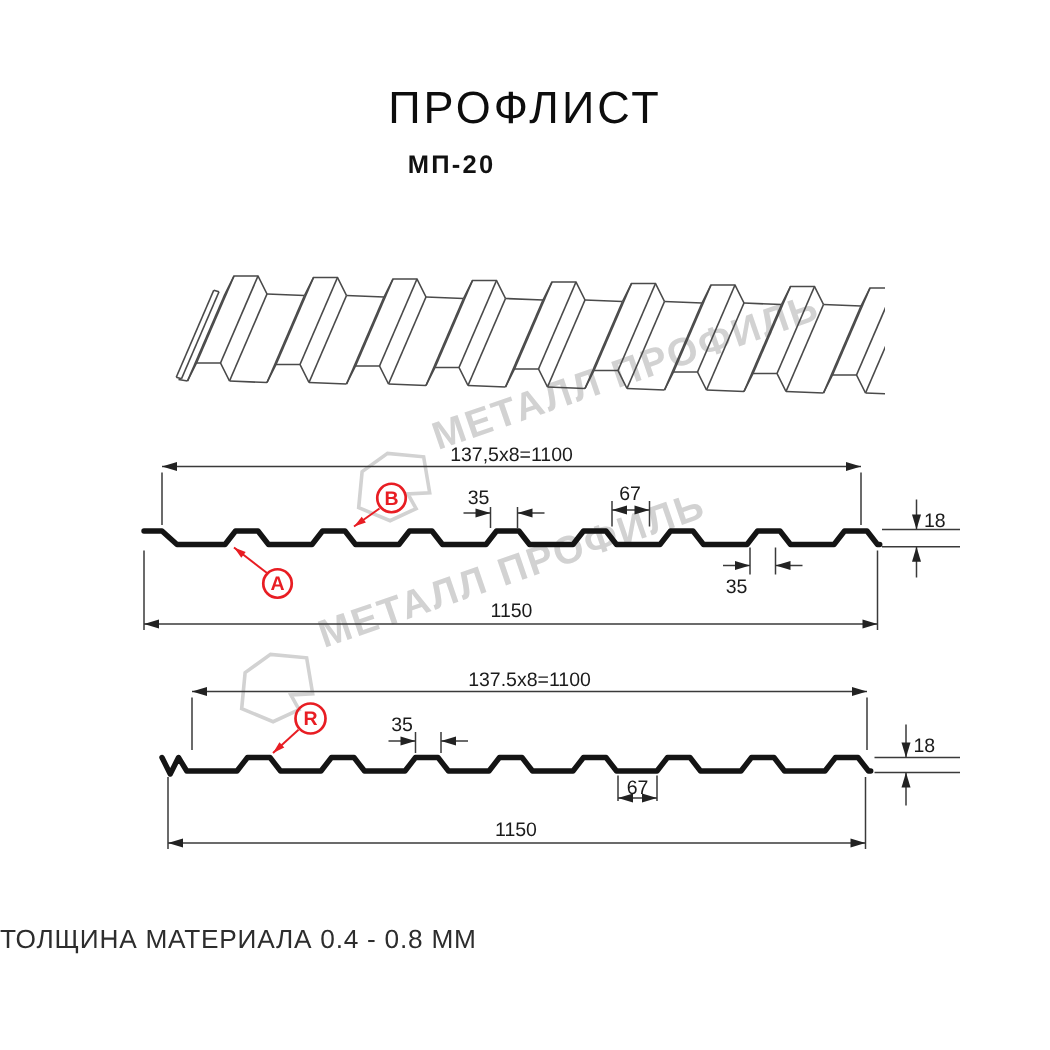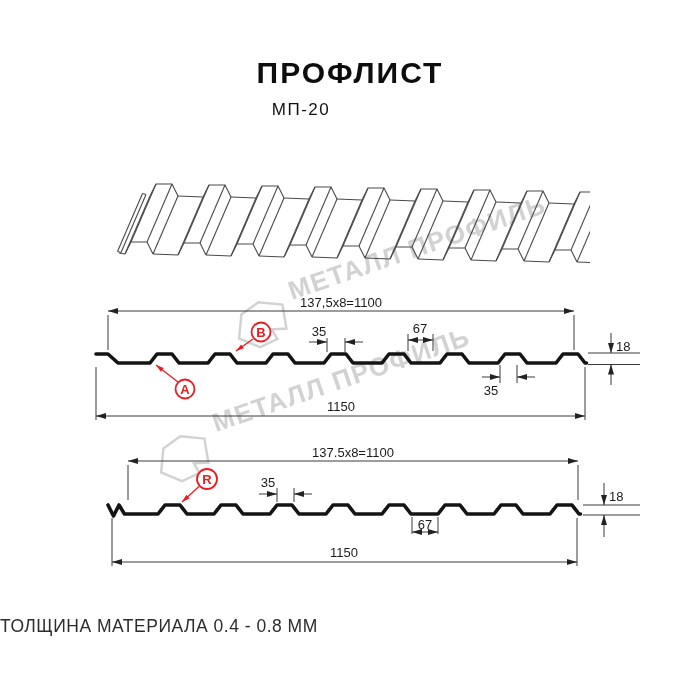--- a/index.html
+++ b/index.html
@@ -1,21 +1,21 @@
 <!DOCTYPE html>
 <html><head>
 <meta charset="utf-8">
 <style>
   html,body{margin:0;padding:0;background:#ffffff;}
   .page{position:relative;width:700px;height:700px;background:#ffffff;overflow:hidden;
         font-family:"Liberation Sans",sans-serif;}
   .title{position:absolute;top:56px;left:0;width:700px;text-align:center;
-         font-size:30px;font-weight:bold;letter-spacing:2px;color:#0d0d0d;}
+         font-size:30px;font-weight:normal;letter-spacing:2px;color:#0d0d0d;}
   .subtitle{position:absolute;top:100px;left:0;width:602px;text-align:center;
-         font-size:17px;font-weight:normal;letter-spacing:1.5px;color:#111;}
+         font-size:17px;font-weight:bold;letter-spacing:1.5px;color:#111;}
   .footer{position:absolute;top:616px;left:0;width:700px;text-align:left;
          font-size:17.5px;font-weight:500;letter-spacing:.5px;color:#2d2d2d;}
   svg{position:absolute;left:0;top:0;}
   svg text{font-family:"Liberation Sans",sans-serif;}
   .dimtxt{font-size:13px;fill:#1b1b1b;}
   .redtxt{font-size:13px;font-weight:bold;fill:#e81d23;}
   .wmtxt{font-size:26px;font-weight:bold;letter-spacing:1.5px;fill:#d2d2d2;}
 </style>
 </head>
 <body>

